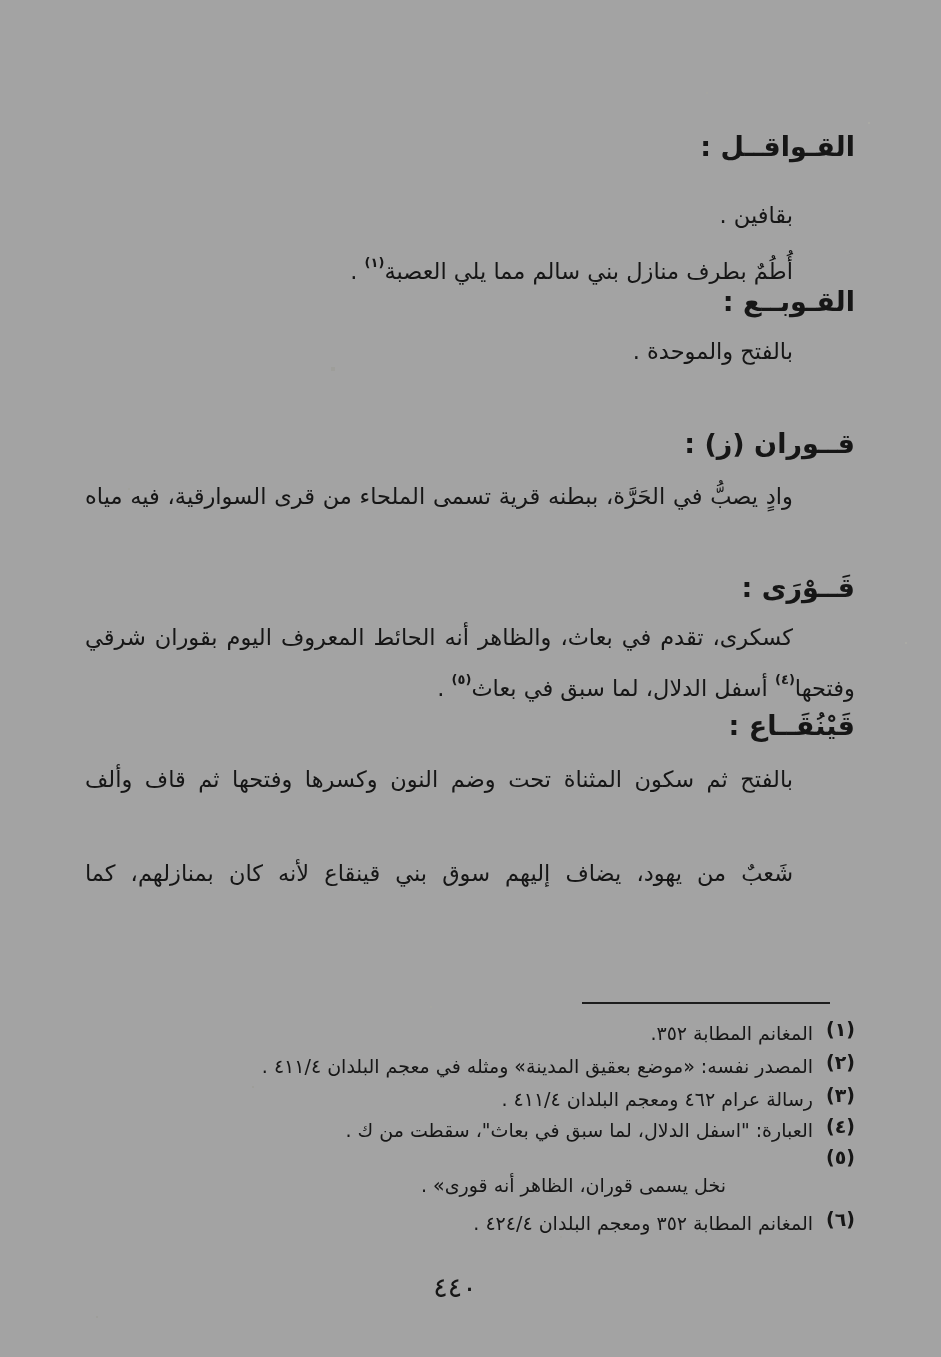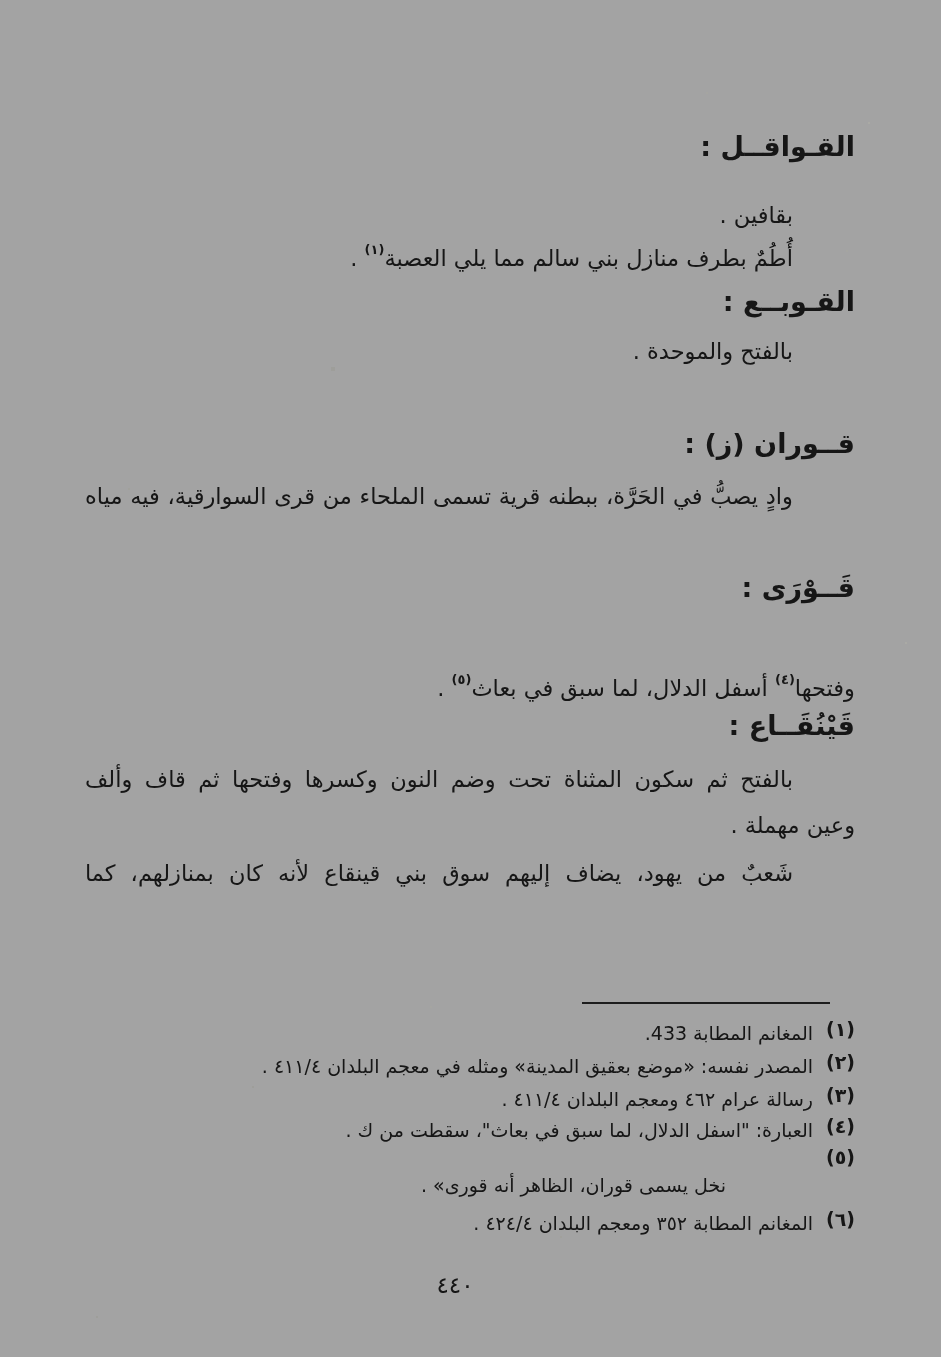--- a/index.html
+++ b/index.html
@@ -41,21 +41,21 @@
     display:flex;align-items:flex-start;gap:9px;
     font-size:19px;
   }
   .fn-num{flex:none;min-width:33px;font-weight:bold;}
   .fn-body{flex:1;}
   .fn-line{line-height:31px;}
   .fn-just{text-align:justify;text-align-last:justify;}
   .fn-ind{padding-right:87px;margin-top:24px;}
   .pgnum{
     position:absolute;left:0;right:30px;text-align:center;
-    font-size:23px;letter-spacing:2px;
+    font-size:27px;letter-spacing:2px;
   }
   .speckles{
     position:absolute;left:0;top:0;width:2px;height:2px;background:transparent;
     opacity:.55;
     box-shadow:
       332px 368px 0 1px #9a9a94,
       846px 250px 0 0 #a8a8a0,
       128px 488px 0 0 #a0a098,
       252px 1086px 0 0 #9a9a94,
       868px 122px 0 0 #b0b0a8,
@@ -69,42 +69,42 @@
 </head>
 <body>
 
 <div class="page">
   <div class="speckles"></div>
 
   <div class="content">
 
     <div class="h" style="top:131px">القـواقــل :</div>
     <div class="bl ind" style="top:198px"><span>بقافين .</span></div>
-    <div class="bl ind" style="top:236px"><span>أُطُمٌ بطرف منازل بني سالم مما يلي العصبة</span><sup class="fnref">(١)</sup><span> .</span></div>
+    <div class="bl ind" style="top:249px"><span>أُطُمٌ بطرف منازل بني سالم مما يلي العصبة</span><sup class="fnref">(١)</sup><span> .</span></div>
 
     <div class="h" style="top:286px">القـوبــع :</div>
     <div class="bl ind" style="top:334px"><span>بالفتح والموحدة .</span></div>
 
     <div class="h" style="top:428px">قــوران (ز) :</div>
     <div class="bl ind full" style="top:479px"><span>وادٍ يصبُّ في الحَرَّة، ببطنه قرية تسمى الملحاء من قرى السوارقية، فيه مياه</span></div>
 
     <div class="h" style="top:572px">قَــوْرَى :</div>
+    <div class="bl ind full" style="top:620px"><span>كسكرى، تقدم في بعاث، والظاهر أنه الحائط المعروف اليوم بقوران شرقي</span></div>
     <div class="bl" style="top:666px"><span>وفتحها</span><sup class="fnref">(٤)</sup><span> أسفل الدلال، لما سبق في بعاث</span><sup class="fnref">(٥)</sup><span> .</span></div>
 
     <div class="h" style="top:710px">قَيْنُقَــاع :</div>
     <div class="bl ind full" style="top:762px"><span>بالفتح ثم سكون المثناة تحت وضم النون وكسرها وفتحها ثم قاف وألف</span></div>
-    <div class="bl" style="top:808px"><span>وعين مهملة .</span></div>
     <div class="bl ind full" style="top:856px"><span>شَعبٌ من يهود، يضاف إليهم سوق بني قينقاع لأنه كان بمنازلهم، كما</span></div>
 
     <div class="sep" style="top:1002px"></div>
 
     <div class="fn" style="top:1018px">
       <span class="fn-num">(١)</span>
       <div class="fn-body">
-        <div class="fn-line">المغانم المطابة 433.</div>
+        <div class="fn-line">المغانم المطابة ٣٥٢.</div>
       </div>
     </div>
 
     <div class="fn" style="top:1051px">
       <span class="fn-num">(٢)</span>
       <div class="fn-body">
         <div class="fn-line">المصدر نفسه: «موضع بعقيق المدينة» ومثله في معجم البلدان ٤١١/٤ .</div>
       </div>
     </div>
 

